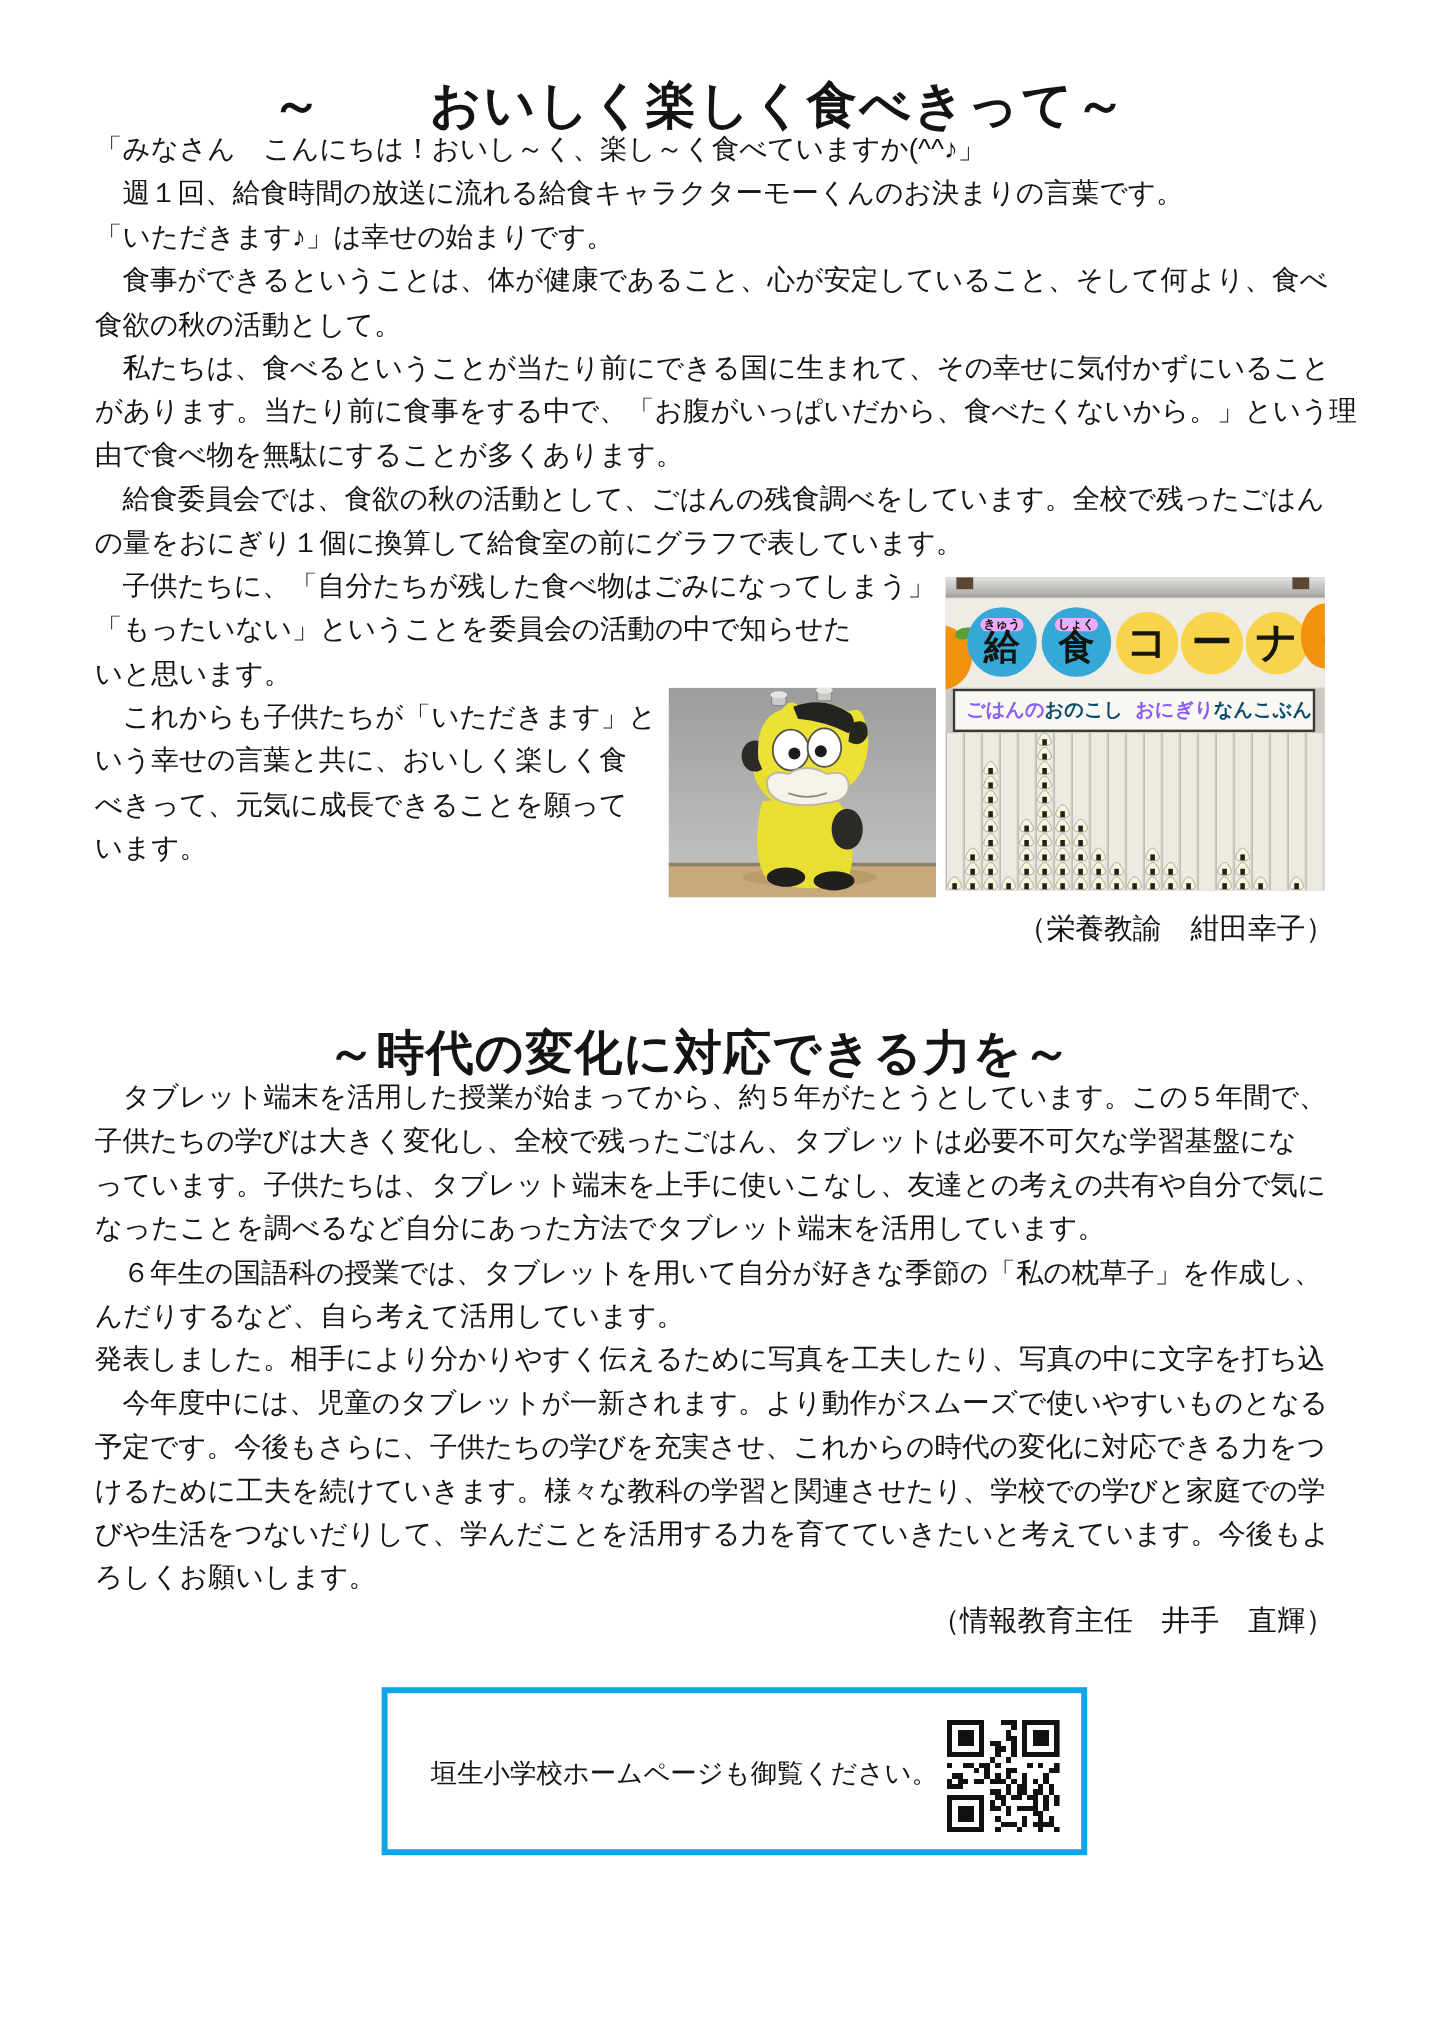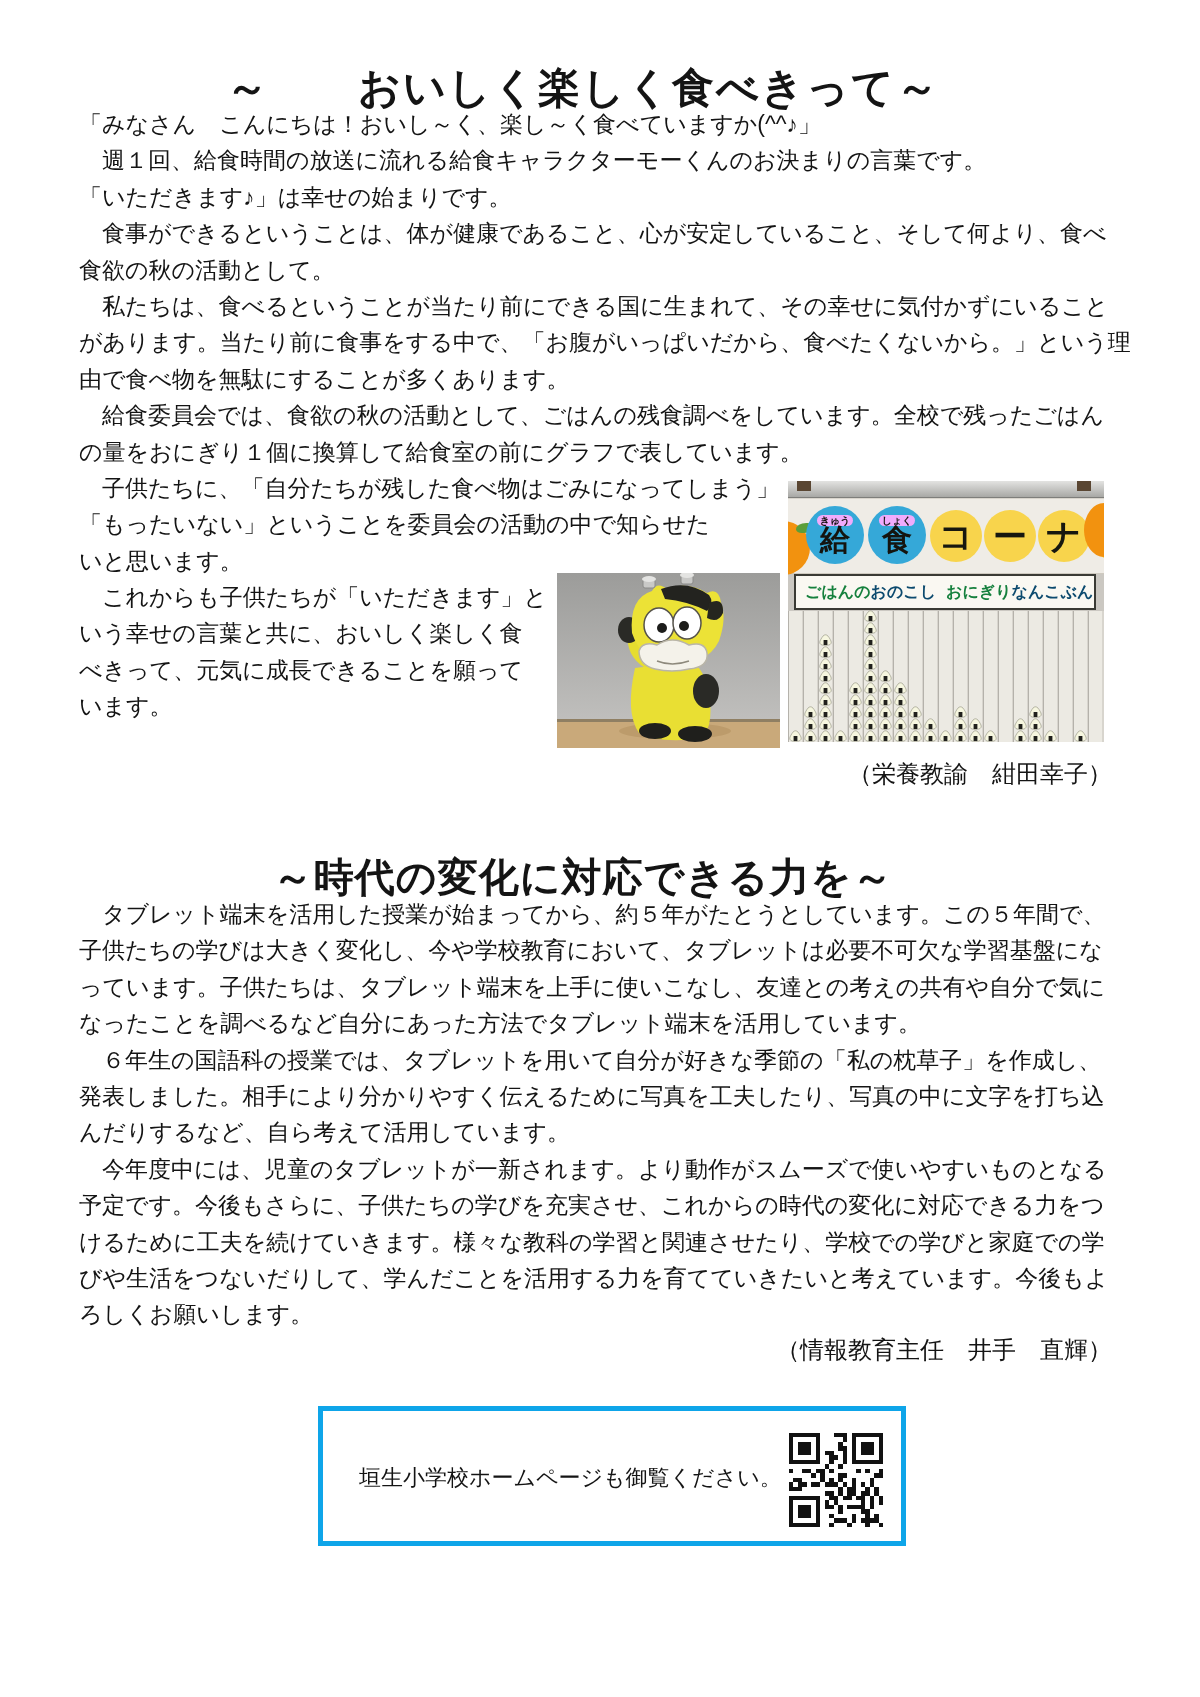--- a/index.html
+++ b/index.html
@@ -37,21 +37,21 @@
   .circ-yellow{width:52px;height:52px;top:11px;background:#f8d44c;}
   .circ-orange{width:54px;height:54px;background:#f2920f;}
   .furi{font-size:10px;font-weight:bold;color:#14140f;background:#f0abfc;border-radius:8px;
         padding:0 3px;line-height:11px;margin-bottom:-1px;}
   .kanji{font-size:30px;font-weight:bold;color:#14140f;line-height:30px;}
   .kata{font-size:34px;font-weight:bold;color:#17170f;line-height:34px;}
   .leaf{position:absolute;width:16px;height:10px;background:#5a9e3a;border-radius:70% 30% 60% 40%;}
   .subbanner{position:absolute;left:6px;top:93px;width:302px;height:36px;background:#faf8f2;
              border:2px solid #3a3a34;box-sizing:border-box;display:flex;align-items:center;
              padding-left:9px;font-size:16px;font-weight:bold;letter-spacing:0px;white-space:nowrap;}
-  .bn-black{color:#15803d;} .bn-red{color:#0c4a6e;} .bn-gap{width:10px;}
+  .bn-black{color:#8b5cf6;} .bn-red{color:#0c4a6e;} .bn-gap{width:10px;}
   .graph{position:absolute;left:0;top:130px;width:316px;height:131px;background:#d8d5ce;
          display:flex;}
   .gcol{position:relative;width:14px;margin-right:1px;background:#eceae3;
         border-left:1px solid #b5b2ab;box-sizing:border-box;
         display:flex;flex-direction:column-reverse;align-items:center;}
   .oni{width:13px;height:12px;flex:0 0 12px;}
 
   
   .footer-box{position:absolute;left:318px;top:1406px;width:588px;height:140px;
               border:5px solid #0ea5e9;box-sizing:border-box;background:#fff;}
@@ -443,26 +443,26 @@
         <div class="gcol"></div>
       </div>
   </div>
 
   <div class="caption cap1">（栄養教諭　紺田幸子）</div>
 
   <div class="h2">～時代の変化に対応できる力を～</div>
 
   <div class="body-block bb2">
     <div class="tl">　タブレット端末を活用した授業が始まってから、約５年がたとうとしています。この５年間で、</div>
-    <div class="tl">子供たちの学びは大きく変化し、今や学校教育において、タブレットは必要不可欠な学習基盤にな</div>
+    <div class="tl">子供たちの学びは大きく変化し、全校で残ったごはん、タブレットは必要不可欠な学習基盤にな</div>
     <div class="tl">っています。子供たちは、タブレット端末を上手に使いこなし、友達との考えの共有や自分で気に</div>
     <div class="tl">なったことを調べるなど自分にあった方法でタブレット端末を活用しています。</div>
     <div class="tl">　６年生の国語科の授業では、タブレットを用いて自分が好きな季節の「私の枕草子」を作成し、</div>
+    <div class="tl">んだりするなど、自ら考えて活用しています。</div>
     <div class="tl">発表しました。相手により分かりやすく伝えるために写真を工夫したり、写真の中に文字を打ち込</div>
-    <div class="tl">んだりするなど、自ら考えて活用しています。</div>
     <div class="tl">　今年度中には、児童のタブレットが一新されます。より動作がスムーズで使いやすいものとなる</div>
     <div class="tl">予定です。今後もさらに、子供たちの学びを充実させ、これからの時代の変化に対応できる力をつ</div>
     <div class="tl">けるために工夫を続けていきます。様々な教科の学習と関連させたり、学校での学びと家庭での学</div>
     <div class="tl">びや生活をつないだりして、学んだことを活用する力を育てていきたいと考えています。今後もよ</div>
     <div class="tl">ろしくお願いします。</div>
   </div>
 
   <div class="caption cap2">（情報教育主任　井手　直輝）</div>
 
   <div class="footer-box">

